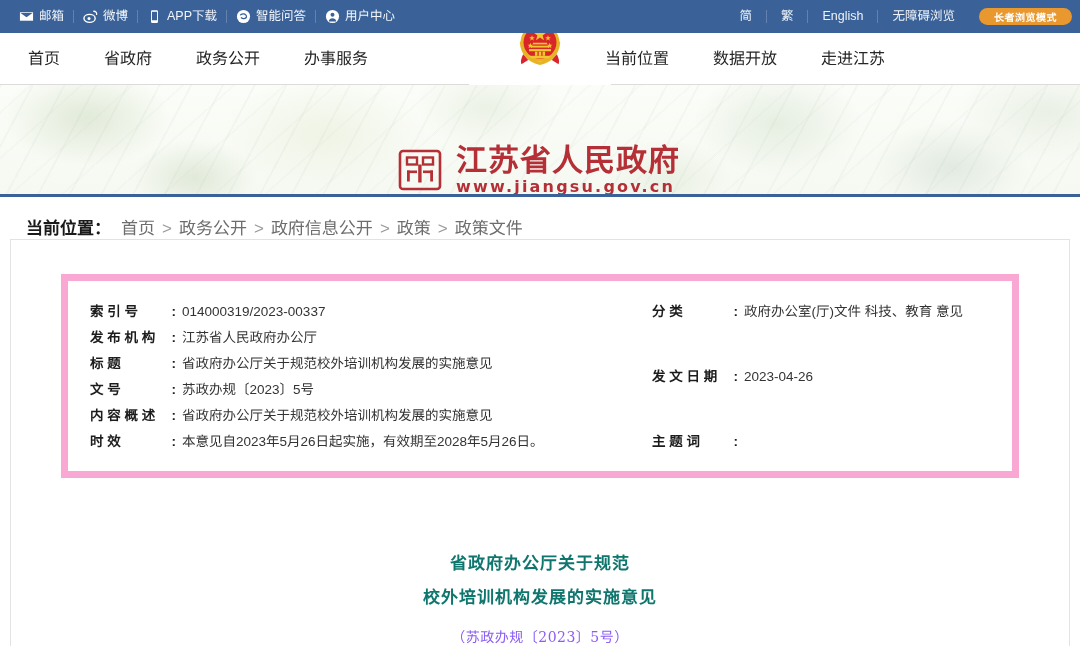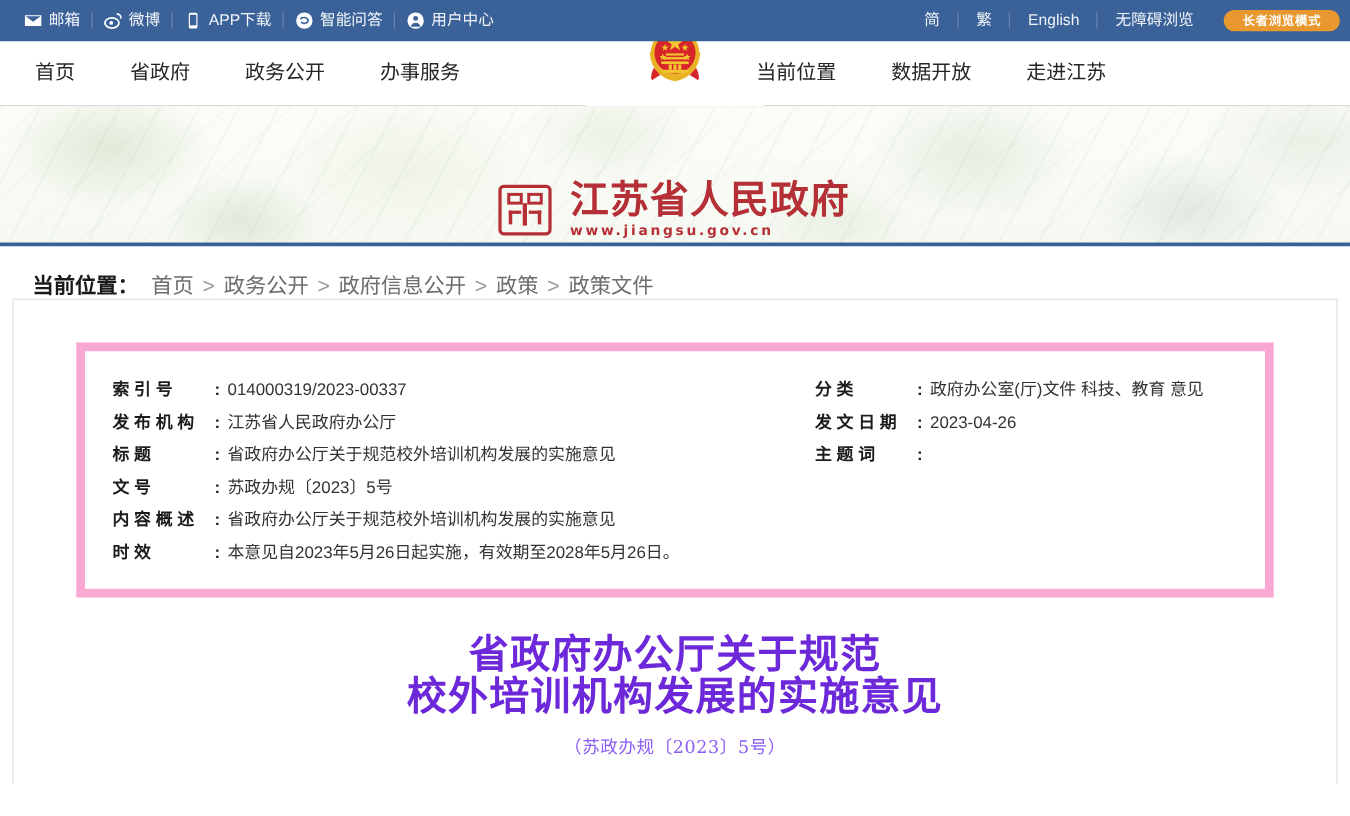--- a/index.html
+++ b/index.html
@@ -145,21 +145,21 @@
     flex: none;
   }
   .logo-text { display: flex; flex-direction: column; gap: 3px; }
   .logo-title {
     font-family: "DejaVu Sans", "Liberation Sans", sans-serif;
     font-size: 31px; font-weight: bold; color: #b42f36;
     letter-spacing: 1px; line-height: 1;
   }
   .logo-url {
     font-family: "DejaVu Sans", "Liberation Sans", sans-serif;
-    font-size: 11px; font-weight: bold; color: #b42f36;
+    font-size: 16px; font-weight: bold; color: #b42f36;
     letter-spacing: 2.2px; line-height: 1;
   }
 
   
   .crumbbar {
     height: 42px;
     background: #ffffff;
     display: flex; align-items: flex-end;
     padding-left: 26px;
     font-size: 17px;
@@ -180,38 +180,38 @@
   .meta-box {
     border: 7px solid #f9a8d4;
     padding: 18px 22px 16px 22px;
     display: flex;
     font-size: 13.5px;
     color: #333333;
     line-height: 26px;
   }
   .meta-col { display: flex; flex-direction: column; }
   .meta-col.left { width: 62%; }
-  .meta-col.right { width: 38%; padding-left: 4px; }
+  .meta-col.right { width: 38%; padding-left: 4px; justify-content: space-between; }
   .meta-row { display: flex; align-items: baseline; white-space: nowrap; }
   .meta-key {
     font-weight: bold; color: #1c1c1c;
     width: 86px; flex: none;
     display: flex; justify-content: space-between;
   }
   .meta-key .colon { font-weight: bold; }
   .meta-val { color: #333333; padding-left: 6px; }
 
   
   .doc-title {
     text-align: center;
-    margin-top: 28px;
+    margin-top: 68px;
     font-family: "DejaVu Serif", "Liberation Serif", serif;
     font-weight: bold;
-    font-size: 32px;
-    color: #6d28d9;
+    font-size: 17px;
+    color: #0f766e;
     line-height: 34px;
     letter-spacing: 1px;
   }
   .doc-subtitle {
     text-align: center;
     margin-top: 12px;
     font-family: "DejaVu Serif", "Liberation Serif", serif;
     font-size: 14px;
     color: #8b5cf6;
     letter-spacing: .5px;

